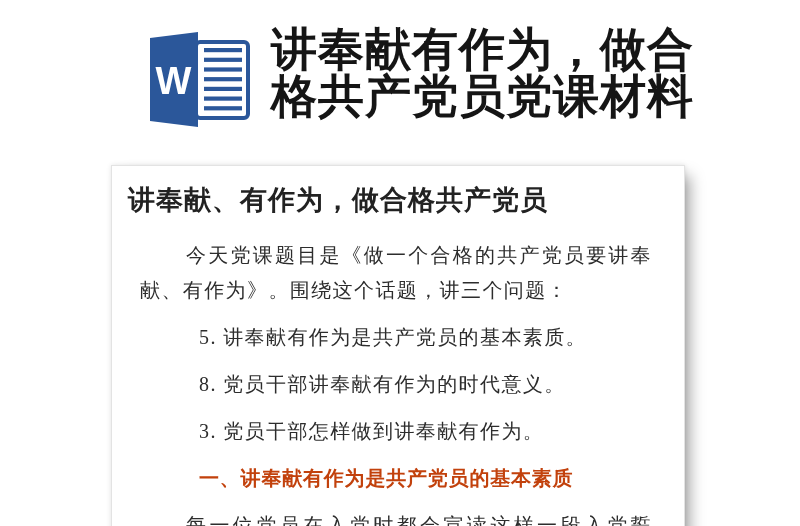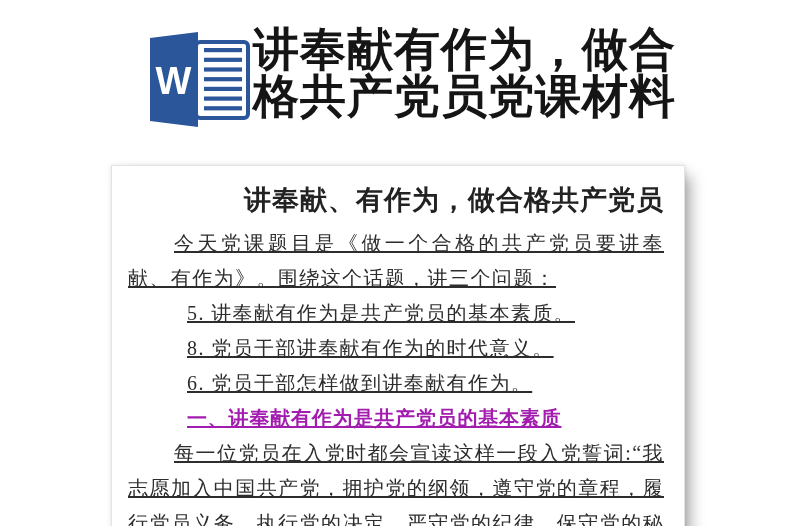--- a/index.html
+++ b/index.html
@@ -11,67 +11,67 @@
     font-family: "Liberation Sans", sans-serif;
   }
   .stage { position: relative; width: 800px; height: 526px; background: #ffffff; }
 
   
   .word-icon {
     position: absolute; left: 150px; top: 32px;
     width: 101px; height: 95px;
   }
   .main-title {
-    position: absolute; left: 253px; top: 26px;
+    position: absolute; left: 271px; top: 26px;
     font-weight: bold;
     font-size: 46px;
     line-height: 47px;
     letter-spacing: 1px;
     color: #151515;
     white-space: nowrap;
   }
 
   
   .doc-page {
     position: absolute;
     left: 111px; top: 165px;
     width: 574px; height: 380px;
     background: #ffffff;
     border: 1px solid #e3e3e3;
     box-shadow: 0 0 5px rgba(0,0,0,0.10),
                 9px 7px 14px -4px rgba(0,0,0,0.35);
     padding: 13px 20px 0 16px;
   }
   .doc-title {
-    margin: 0 0 5px 0;
-    text-align: right;
+    margin: 0 0 17px 0;
+    text-align: left;
     font-family: "Liberation Sans", sans-serif;
     font-weight: 600;
     font-size: 27px;
     line-height: 42px;
     letter-spacing: 1px;
     color: #222222;
   }
   .doc-body {
     font-family: "Liberation Serif", serif;
     font-size: 20px;
     line-height: 35px;
     letter-spacing: 1.4px;
     color: #2d2d2d;
     text-align: justify;
   }
-  .doc-body p { margin: 0; text-decoration: underline; }
+  .doc-body p { margin: 12px; }
   .para    { text-indent: 2.3em; }
   .item    { text-indent: 2.95em; }
   .heading {
     text-indent: 2.95em;
     font-family: "Liberation Sans", sans-serif;
     font-weight: bold;
     letter-spacing: 0.8px;
-    color: #a21caf;
+    color: #c2410c;
   }
 </style>
 </head>
 <body>
 
 <div class="stage">
 
   <div class="word-icon">
     <svg width="101" height="95" viewBox="0 0 101 95" xmlns="http://www.w3.org/2000/svg">
 
@@ -96,19 +96,19 @@
     <div>讲奉献有作为，做合</div>
     <div>格共产党员党课材料</div>
   </div>
 
   <div class="doc-page">
     <h1 class="doc-title">讲奉献、有作为，做合格共产党员</h1>
     <div class="doc-body">
       <p class="para">今天党课题目是《做一个合格的共产党员要讲奉献、有作为》。围绕这个话题，讲三个问题：</p>
       <p class="item">5. 讲奉献有作为是共产党员的基本素质。</p>
       <p class="item">8. 党员干部讲奉献有作为的时代意义。</p>
-      <p class="item">6. 党员干部怎样做到讲奉献有作为。</p>
+      <p class="item">3. 党员干部怎样做到讲奉献有作为。</p>
       <p class="heading">一、讲奉献有作为是共产党员的基本素质</p>
       <p class="para">每一位党员在入党时都会宣读这样一段入党誓词:“我志愿加入中国共产党，拥护党的纲领，遵守党的章程，履行党员义务，执行党的决定，严守党的纪律，保守党的秘密，对党忠诚，</p>
     </div>
   </div>
 
 </div>
 
 </body></html>

